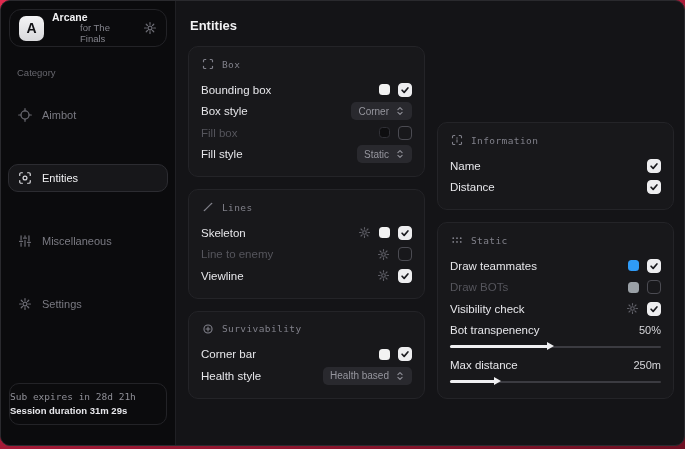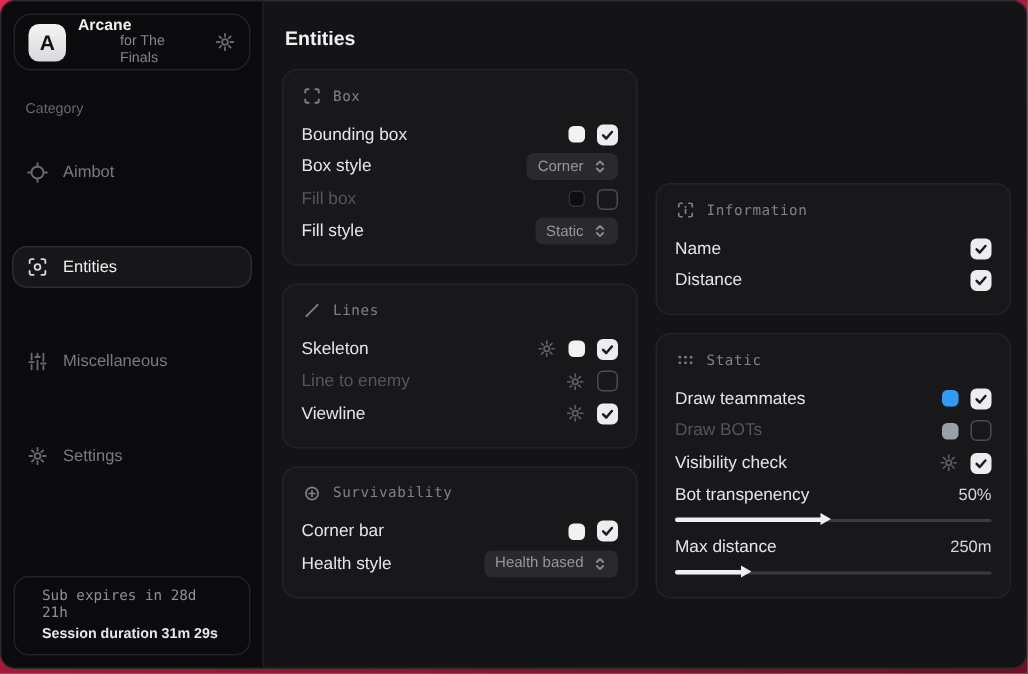--- a/index.html
+++ b/index.html
@@ -50,23 +50,23 @@
     padding:0 9px; border-radius:10px;
     border:1px solid transparent;
     color:#7a7a82; font-size:11px; cursor:pointer;
   }
   .nav-item .icon { color:#6a6a72; }
   .nav-item.active {
     background:#17171a; border-color:#2c2c31; color:#f0f0f2;
   }
   .nav-item.active .icon { color:#d8d8dc; }
   .sidebar-footer {
-    position:absolute; left:8px; right:8px; bottom:8px;
+    position:absolute; left:8px; right:8px; bottom:20px;
     border:1px solid #232327; border-radius:10px;
-    padding:7px 18px 8px;
+    padding:7px 0 8px;
   }
   .sub-line1 { font-family:"DejaVu Sans Mono", monospace; font-size:9.5px; color:#8f8f97; margin-bottom:3px; }
   .sub-line2 { font-size:9.5px; font-weight:bold; color:#e8e8ec; }
   
   .main { flex:1; padding:15px 12px 12px 12px; }
   .page-title { font-size:13px; font-weight:bold; color:#f2f2f4; margin:2px 0 13px 2px; }
   .columns { display:flex; gap:12px; align-items:flex-end; }
   .col { width:237px; display:flex; flex-direction:column; gap:12px; }
   .card {
     background:#18181b; border:1px solid #242428; border-radius:10px;

